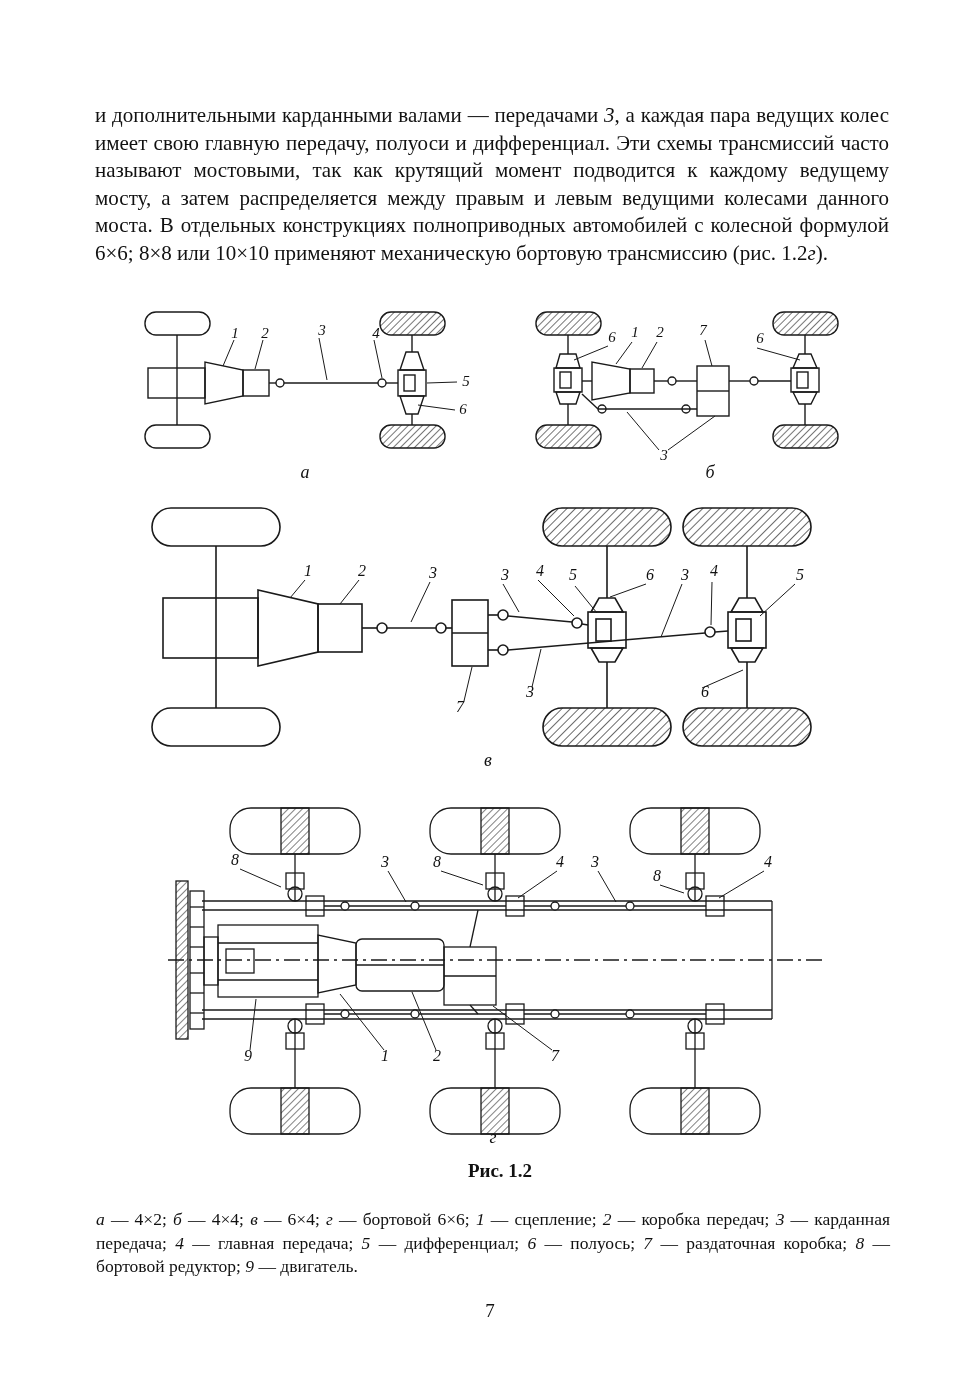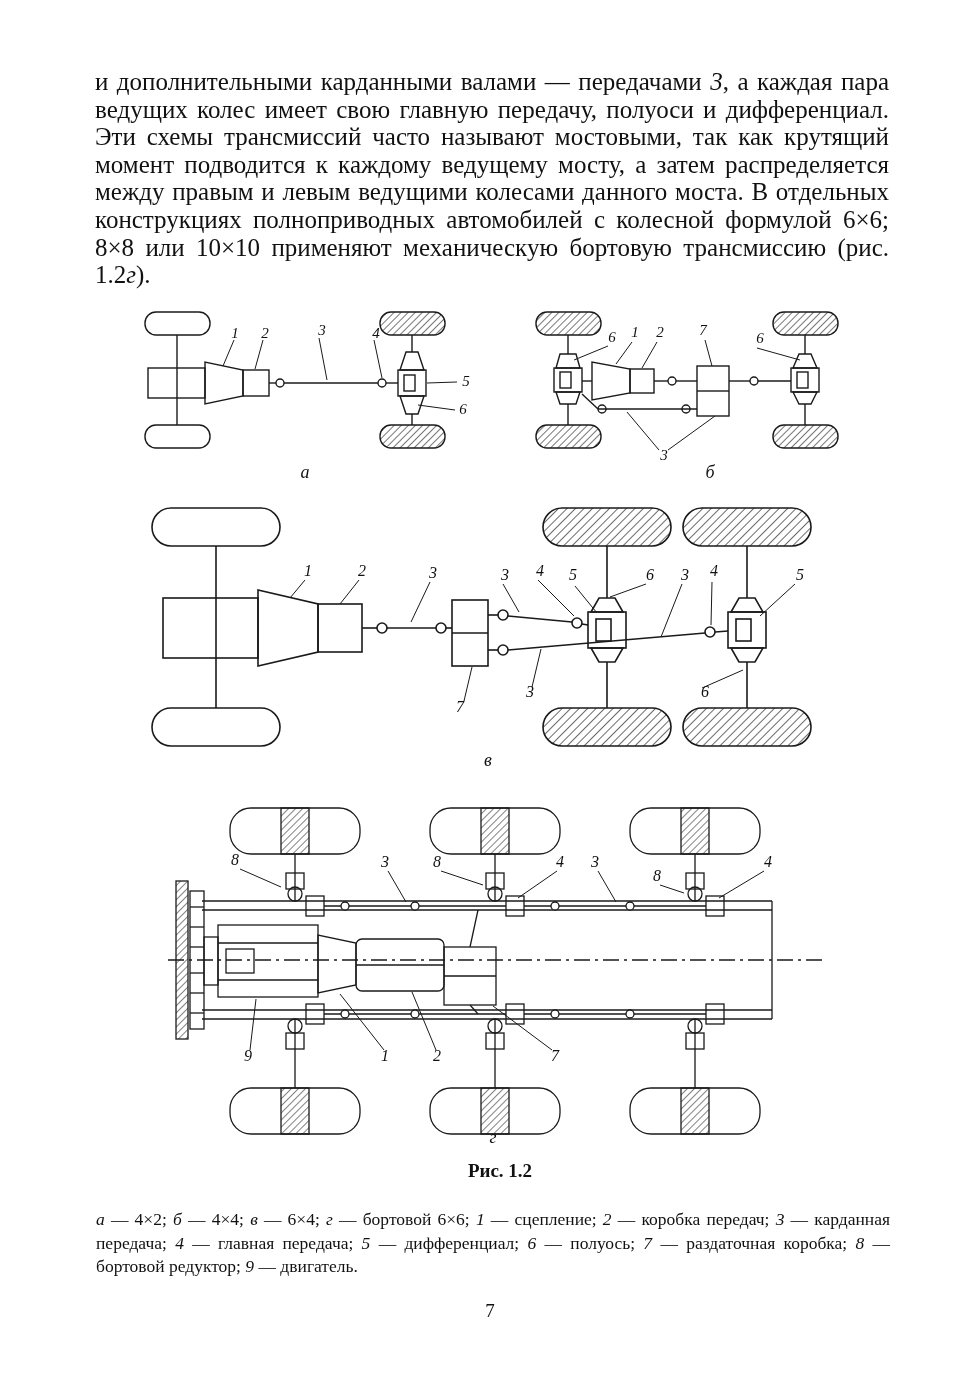--- a/index.html
+++ b/index.html
@@ -1,19 +1,19 @@
 <!DOCTYPE html>
 <html><head>
 <meta charset="utf-8">
 <style>
   html,body{margin:0;padding:0;background:#ffffff;}
   .page{position:relative;width:980px;height:1386px;background:#fff;
         font-family:"Liberation Serif",serif;color:#111;overflow:hidden;}
-  .intro{position:absolute;left:95px;top:68px;width:794px;margin:0;
-         font-size:25px;line-height:27.6px;text-align:justify;}
+  .intro{position:absolute;left:95px;top:102px;width:794px;margin:0;
+         font-size:21px;line-height:27.6px;text-align:justify;}
   .it{font-style:italic;}
   .diag{position:absolute;overflow:visible;}
   .figno{position:absolute;left:0;top:1150px;width:980px;text-align:center;
          font-size:19px;font-weight:bold;margin:10px;}
   .figcap{position:absolute;left:0;top:1178px;width:980px;text-align:center;
           font-size:18px;margin:0;}
   .legend{position:absolute;left:95px;top:1207px;width:794px;margin:1px;
           font-size:17.5px;line-height:23.6px;text-align:justify;}
   .pageno{position:absolute;left:0;top:1300px;width:980px;text-align:center;
           font-size:19px;margin:0;}

